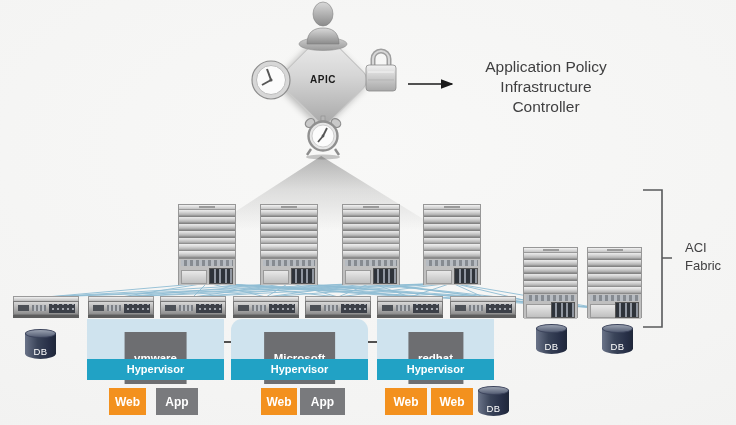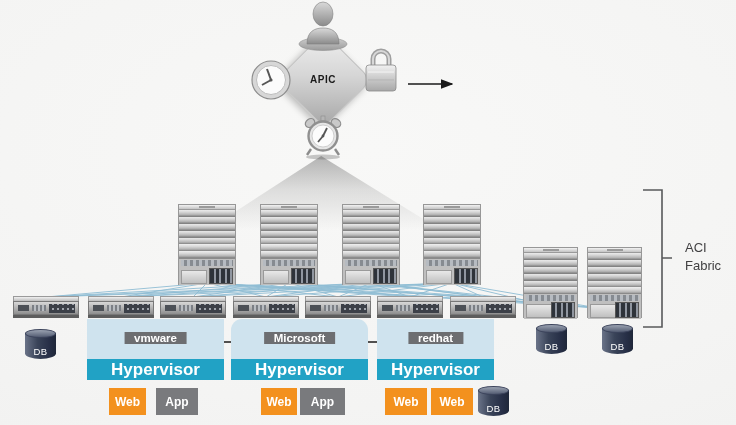--- a/index.html
+++ b/index.html
@@ -61,23 +61,23 @@
     background:repeating-linear-gradient(90deg,#7b7f85 0 2px,#b9bdc2 2px 4px);}
   .leaf .ports{position:absolute; right:3px; top:2px; width:26px; height:9px;
     background:repeating-linear-gradient(90deg,#3c4048 0 3px,transparent 3px 5px),
                repeating-linear-gradient(0deg,#3c4048 0 3px,transparent 3px 5px), #a0a5ad;}
   .leaf .base{height:3px; background:#5d5d5d;}
 
   
   .panel{ top:319px; height:61px; background:var(--panel-blue,#cfe3ee);}
   .vendor-box{position:absolute; top:13px; left:50%; transform:translateX(-50%);
     background:var(--vendor-gray,#6d6e71); color:#fff; font-size:11.5px; font-weight:bold;
-    padding:0 10px; white-space:nowrap;}
+    padding:20px 10px; white-space:nowrap;}
   .hyp-bar{position:absolute; left:0; right:0; bottom:0; height:21px;
-    background:var(--hypervisor-teal,#21a2c5); color:#fff; font-size:17px; font-weight:bold;
+    background:var(--hypervisor-teal,#21a2c5); color:#fff; font-size:11px; font-weight:bold;
     text-align:center; line-height:21px;}
   .wl{top:388px; height:27px; color:#fff; font-size:12px; font-weight:bold;
     display:flex; align-items:center; justify-content:center;}
   .wl.web{background:var(--web-orange,#f3911e);}
   .wl.app{background:var(--app-gray,#797a7d);}
 
   
   .db{width:31px; height:33px;}
   .db .body{position:absolute; left:0; top:4px; width:100%; height:26px;
     background:linear-gradient(90deg,#6a7388 0%,#3a4459 40%,#272f47 78%,#1f2739 100%);
@@ -363,18 +363,23 @@
     <rect x="22" y="4" width="4" height="5" fill="#b5b5b5" stroke="#8c8c8c" stroke-width="0.6"></rect>
     <line x1="12" y1="37" x2="8" y2="43" stroke="#8c8c8c" stroke-width="2.4"></line>
     <line x1="36" y1="37" x2="40" y2="43" stroke="#8c8c8c" stroke-width="2.4"></line>
     <circle cx="24" cy="24" r="14.5" fill="#e6e6e6" stroke="#909090" stroke-width="2.4"></circle>
     <circle cx="24" cy="24" r="11" fill="#fcfcfc" stroke="#c4c4c4" stroke-width="0.8"></circle>
     <line x1="24" y1="24" x2="28" y2="16" stroke="#555" stroke-width="1.8"></line>
     <line x1="24" y1="24" x2="19" y2="30" stroke="#555" stroke-width="1.8"></line>
     <circle cx="24" cy="24" r="1.4" fill="#555"></circle>
   </svg>
 
+  <div class="abs caption z3">
+    <div>Application Policy</div>
+    <div>Infrastructure</div>
+    <div>Controller</div>
+  </div>
   <div class="abs fabric-label z3">
     <div>ACI</div>
     <div>Fabric</div>
   </div>
 
 </div>
 
 </body></html>

